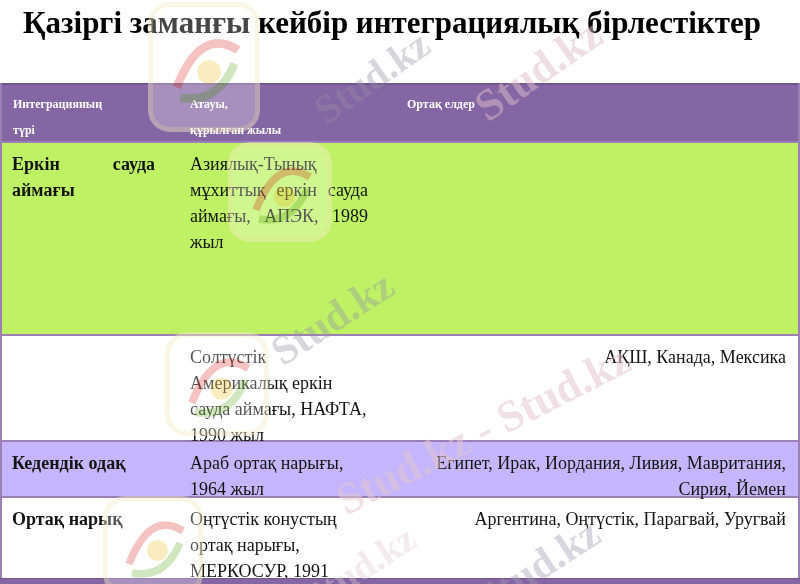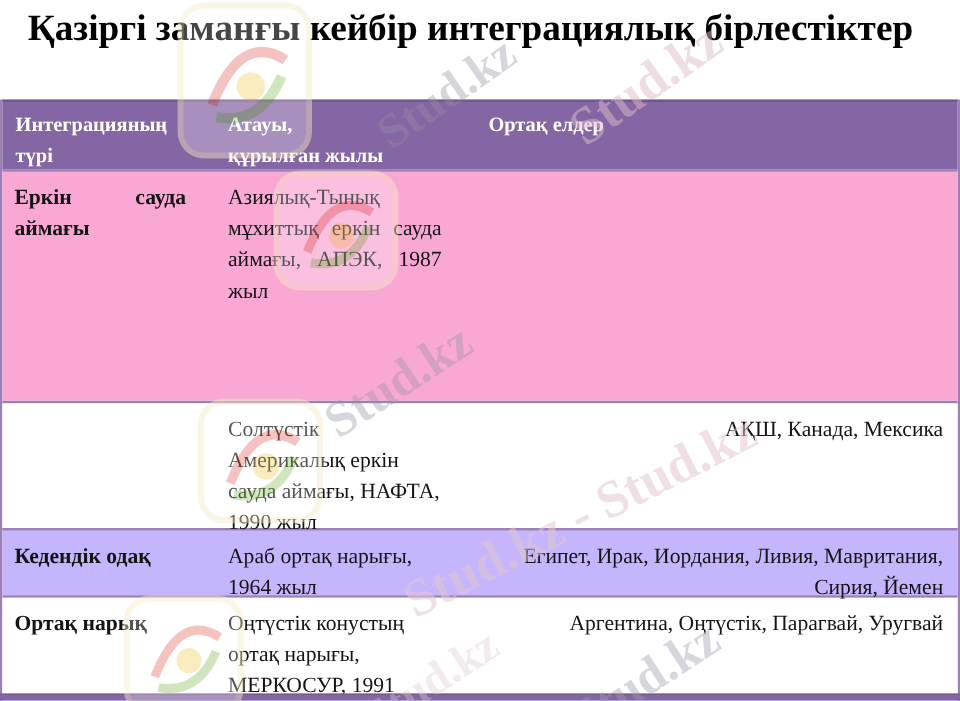--- a/index.html
+++ b/index.html
@@ -37,27 +37,27 @@
     width: 796px;
   }
   .thead {
     background: #8566A4;
     height: 58px;
     border-top: 2px solid #75578F;
   }
   .th {
     color: #ffffff;
     font-weight: bold;
-    font-size: 17px;
+    font-size: 12px;
     line-height: 26px;
     padding: 6px 8px 0 11px;
     white-space: pre-line;
   }
   .row { border-top: 2px solid #9B80B5; }
-  .r0 { height: 193px; background: #f9a8d4; }
+  .r0 { height: 193px; background: #bef264; }
   .r1 { height: 106px; background: #ffffff; }
   .r2 { height: 56px;  background: #c4b5fd; }
   .r3 { height: 97px;  background: #ffffff; }
 
   .cell { font-size: 18px; line-height: 26px; }
   .c1 { font-weight: bold; text-align: justify; padding: 8px 24px 0 10px; }
   .c2 { padding: 8px 28px 0 11px; }
   .c3 { padding: 8px 12px 0 8px; text-align: right; }
   .r0 .c2, .r0 .c3 { text-align: justify; }
 
@@ -112,21 +112,21 @@
   <div class="grid-row thead">
     <div class="th">Интеграцияның
 түрі</div>
     <div class="th">Атауы,
 құрылған жылы</div>
     <div class="th">Ортақ елдер</div>
   </div>
 
   <div class="grid-row row r0">
     <div class="cell c1">Еркін сауда аймағы</div>
-    <div class="cell c2">Азиялық-Тынық мұхиттық еркін сауда аймағы, АПЭК, 1987 жыл</div>
+    <div class="cell c2">Азиялық-Тынық мұхиттық еркін сауда аймағы, АПЭК, 1989 жыл</div>
   </div>
 
   <div class="grid-row row r1">
     <div class="cell c1"></div>
     <div class="cell c2">Солтүстік Америкалық еркін сауда аймағы, НАФТА, 1990 жыл</div>
     <div class="cell c3">АҚШ, Канада, Мексика</div>
   </div>
 
   <div class="grid-row row r2">
     <div class="cell c1">Кедендік одақ</div>

